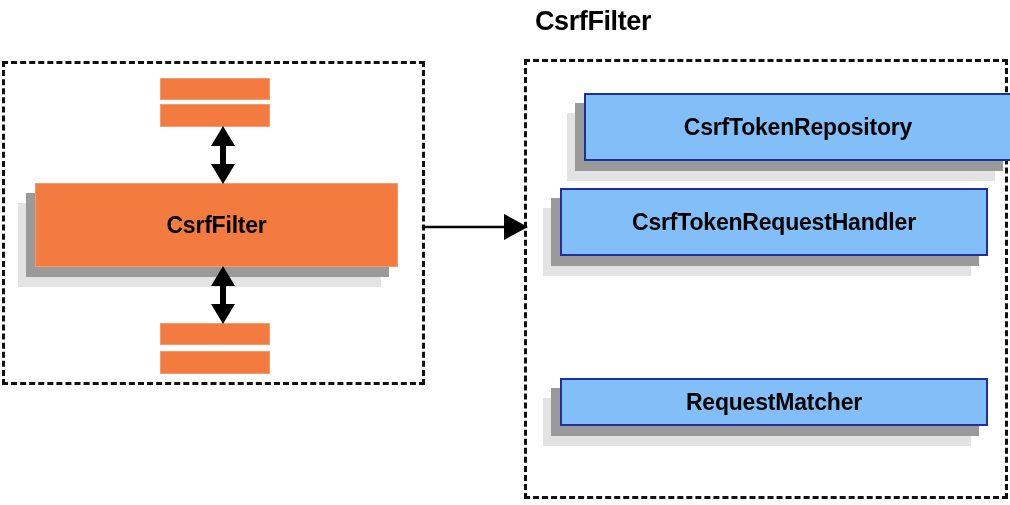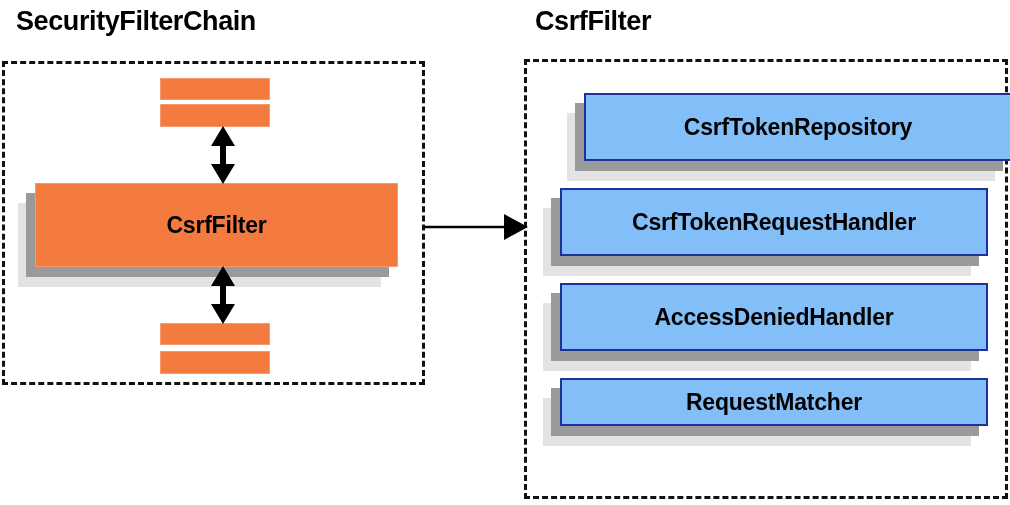--- a/index.html
+++ b/index.html
@@ -115,21 +115,20 @@
 
   #arrow-up-dbl   { left: 207px; top: 126px; }
   #arrow-down-dbl { left: 207px; top: 266px; }
   #arrow-cross    { left: 424px; top: 214px; }
 </style>
 </head>
 <body>
 
 <div id="canvas">
 
-  <div class="panel-title" id="title-left">SecurityFilterChain</div>
 
   <div class="panel-title" id="title-right">CsrfFilter</div>
 
   <div class="dashed-box" id="box-scf"></div>
 
   <div class="dashed-box" id="box-csrf"></div>
 
   <div class="bar-orange" id="bar-top-1"></div>
   <div class="bar-orange" id="bar-top-2"></div>
 
@@ -176,27 +175,20 @@
   </div>
 
   <div class="node node-blue" id="node-blue-1">
     <div class="shadow-light"></div>
     <div class="shadow-dark"></div>
     <div class="face">
       <span class="label">CsrfTokenRequestHandler</span>
     </div>
   </div>
 
-  <div class="node node-blue" id="node-blue-2">
-    <div class="shadow-light"></div>
-    <div class="shadow-dark"></div>
-    <div class="face">
-      <span class="label">AccessDeniedHandler</span>
-    </div>
-  </div>
 
   <div class="node node-blue" id="node-blue-3">
     <div class="shadow-light"></div>
     <div class="shadow-dark"></div>
     <div class="face">
       <span class="label">RequestMatcher</span>
     </div>
   </div>
 
 </div>

